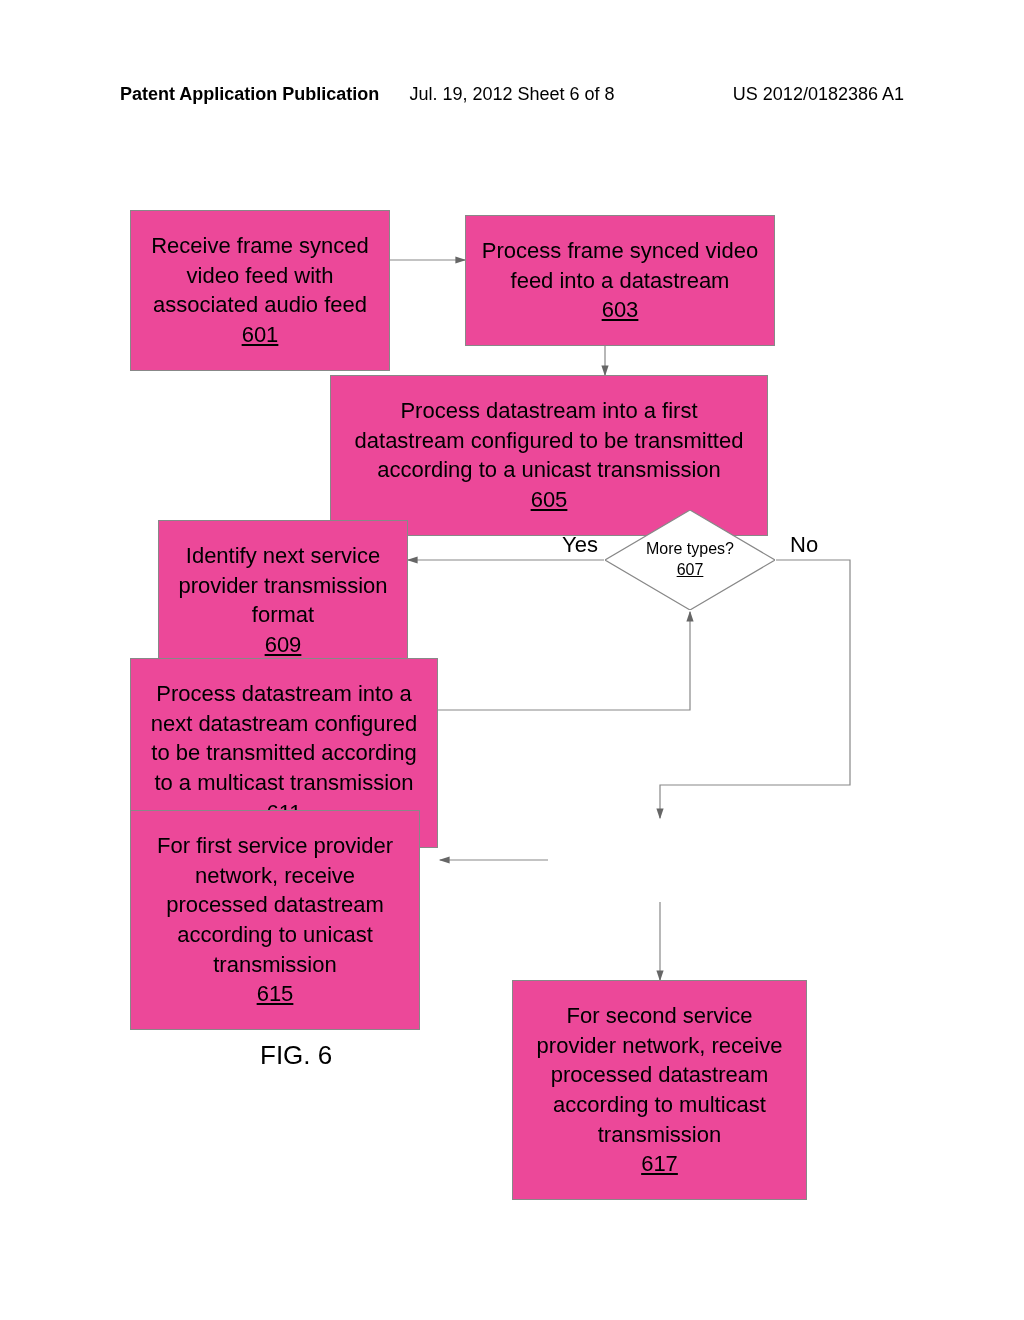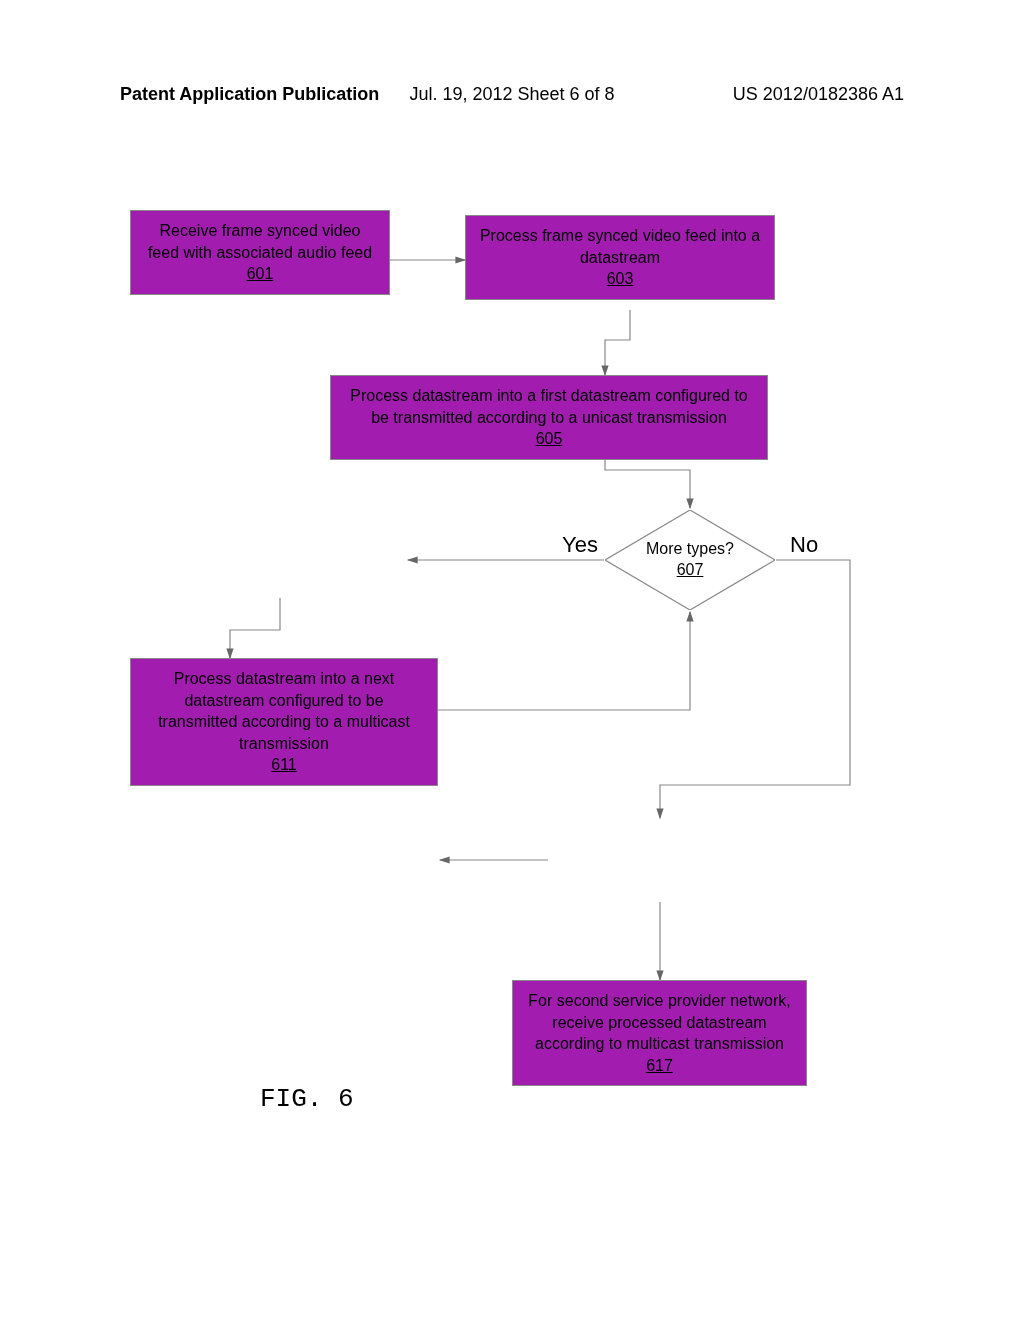--- a/index.html
+++ b/index.html
@@ -33,25 +33,25 @@
   .diagram {
     position: absolute;
     top: 210px;
     left: 130px;
     width: 770px;
     height: 900px;
   }
   .box {
     position: absolute;
     border: 1px solid #888;
-    background: #a21caf;
+    background: #ec4899;
     text-align: center;
-    font-size: 16px;
+    font-size: 22px;
     line-height: 1.35;
-    padding: 9px 12px;
+    padding: 20px 12px;
     box-sizing: border-box;
   }
   .ref {
     text-decoration: underline;
   }
   .diamond {
     position: absolute;
     width: 170px;
     height: 100px;
     text-decoration: underline;
@@ -75,22 +75,21 @@
     line-height: 1.3;
     text-align: center;
   }
   .label {
     position: absolute;
     font-size: 22px;
   }
   .fig {
     position: absolute;
     font-size: 26px;
-    font-family: Liberation Mono, monospace;
-    margin-top: 44px;
+    font-family: Liberation Sans, sans-serif;
   }
   svg.connectors {
     position: absolute;
     top: 0;
     left: 0;
     width: 770px;
     height: 900px;
     pointer-events: none;
   }
 </style>
@@ -151,27 +150,35 @@
       <polygon points="85,0 170,50 85,100 0,50" fill="#fff" stroke="#888" stroke-width="1.2"></polygon>
     </svg>
     <div class="dtext">
       <span>More types?</span>
       <span class="ref">607</span>
     </div>
   </div>
   <div class="label" style="left:432px;top:322px;">Yes</div>
   <div class="label" style="left:660px;top:322px;">No</div>
 
+  <div class="box" style="left:28px;top:310px;width:250px;">
+    <span>Identify next service provider transmission format</span><br>
+    <span class="ref">609</span>
+  </div>
 
   <div class="box" style="left:0;top:448px;width:308px;">
     <span>Process datastream into a next datastream configured to be transmitted according to a multicast transmission</span><br>
     <span class="ref">611</span>
   </div>
 
 
+  <div class="box" style="left:0;top:600px;width:290px;">
+    <span>For first service provider network, receive processed datastream according to unicast transmission</span><br>
+    <span class="ref">615</span>
+  </div>
 
   <div class="box" style="left:382px;top:770px;width:295px;">
     <span>For second service provider network, receive processed datastream according to multicast transmission</span><br>
     <span class="ref">617</span>
   </div>
 
   <div class="fig" style="left:130px;top:830px;">FIG. 6</div>
 
 </div>
 

